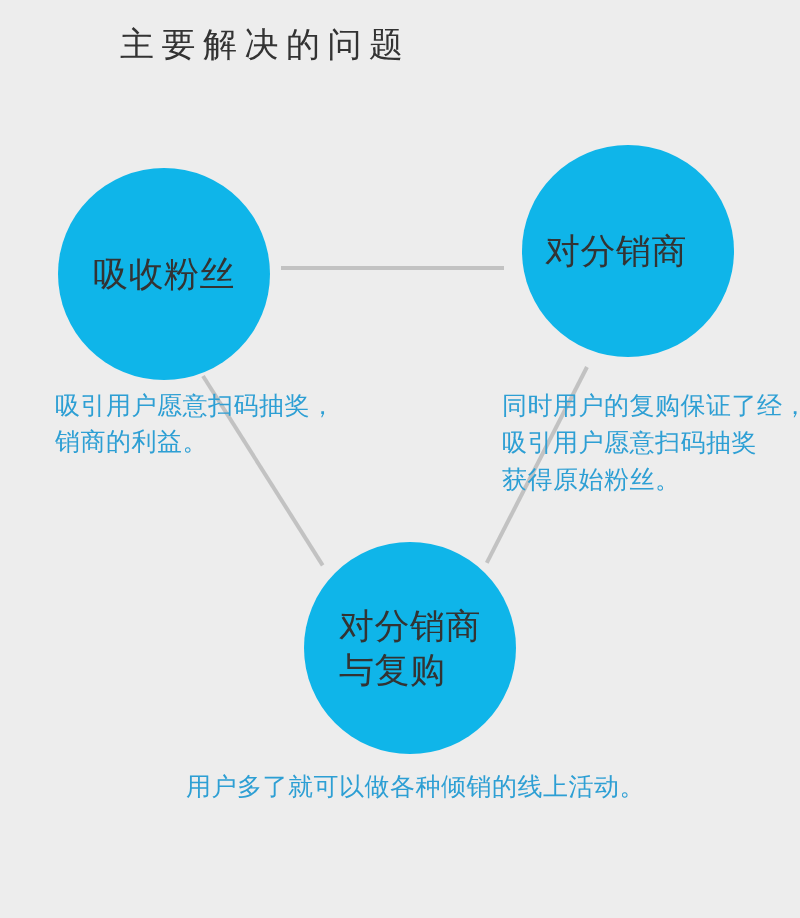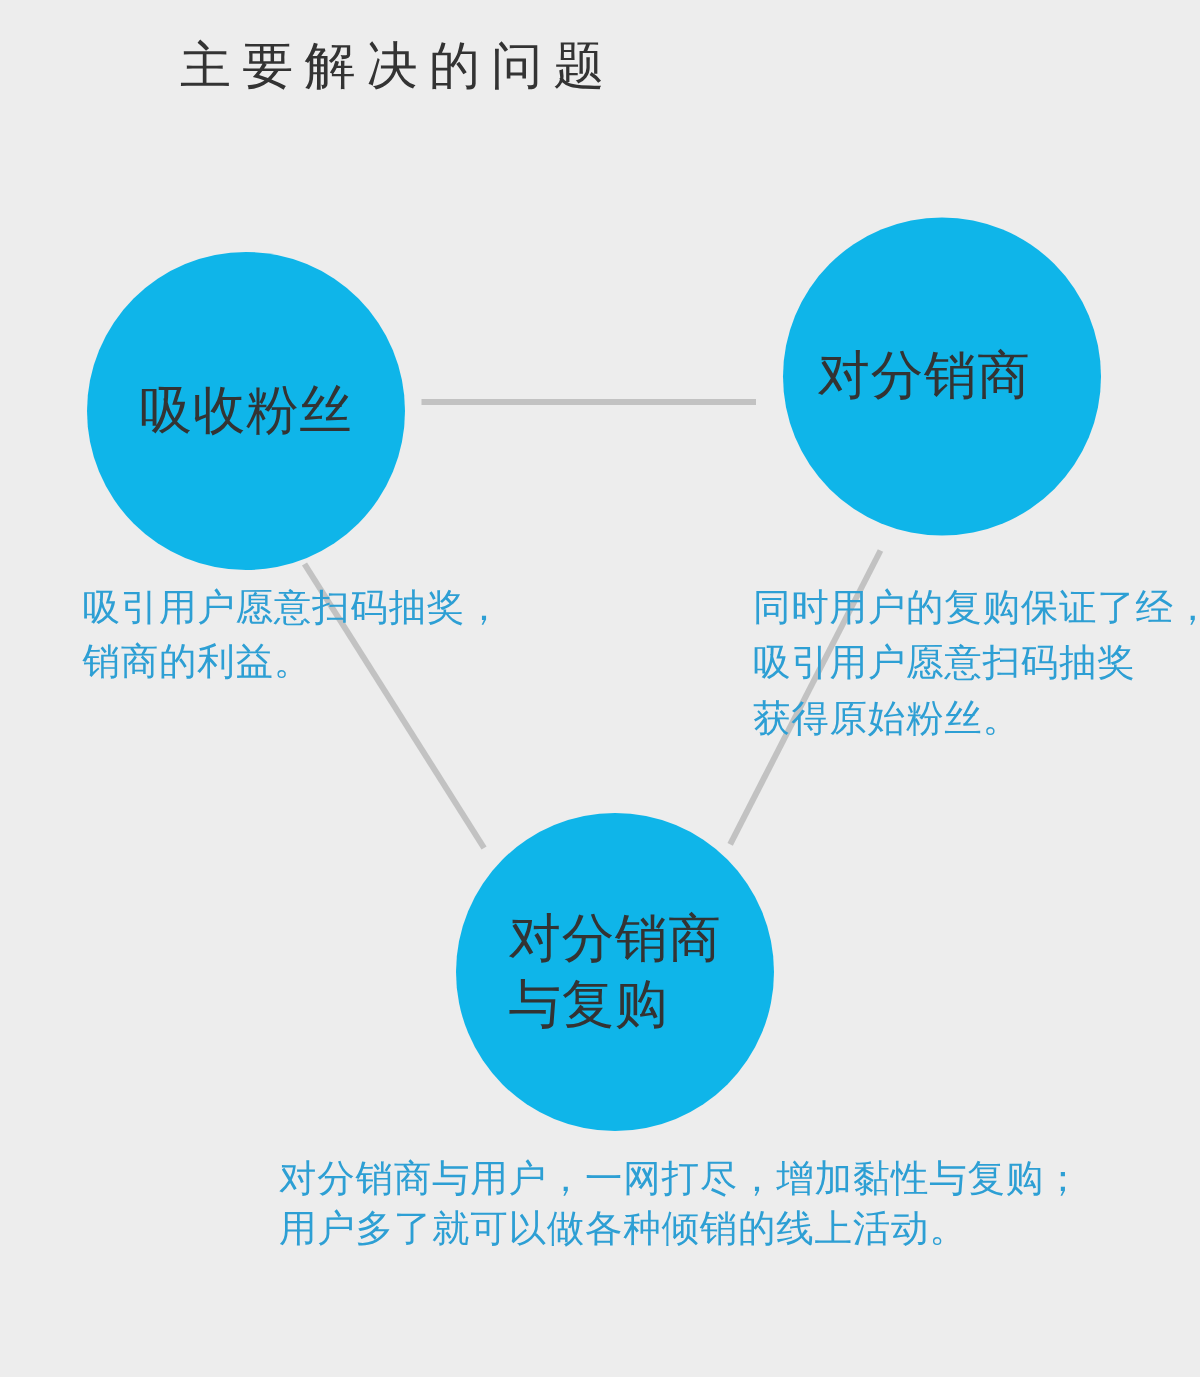--- a/index.html
+++ b/index.html
@@ -125,17 +125,16 @@
     <div>销商的利益。</div>
   </div>
 
   <div class="desc desc-right">
     <div>同时用户的复购保证了经，</div>
     <div>吸引用户愿意扫码抽奖</div>
     <div>获得原始粉丝。</div>
   </div>
 
   <div class="desc desc-bottom">
-    <div>对分销商与用户，一网打尽，增加黏性与复购；</div>
     <div>用户多了就可以做各种倾销的线上活动。</div>
   </div>
 
 </div>
 
 </body></html>

